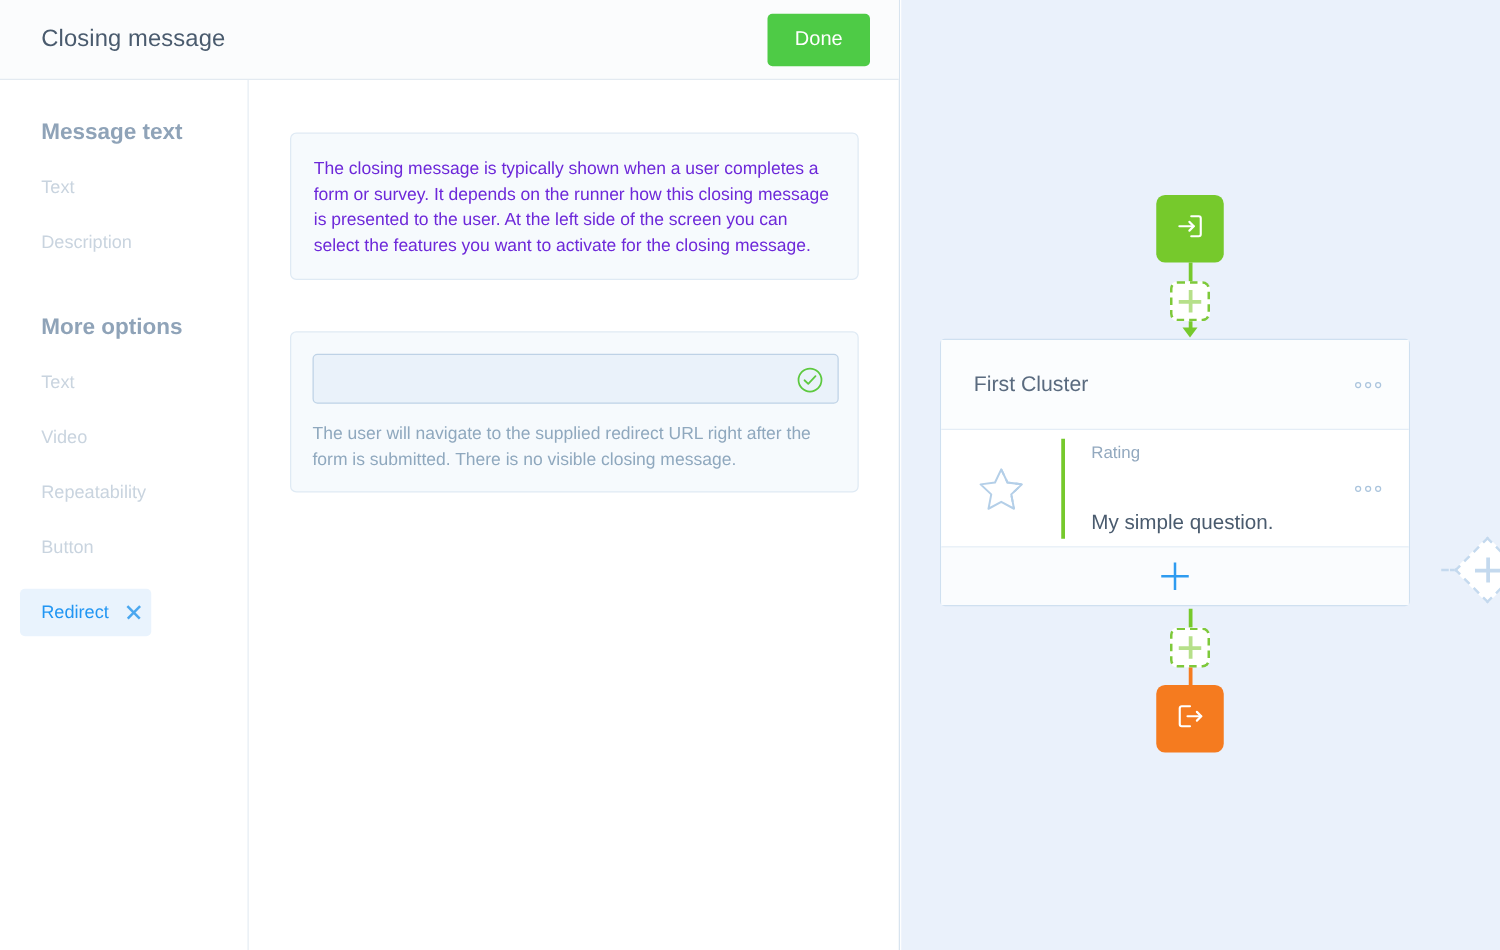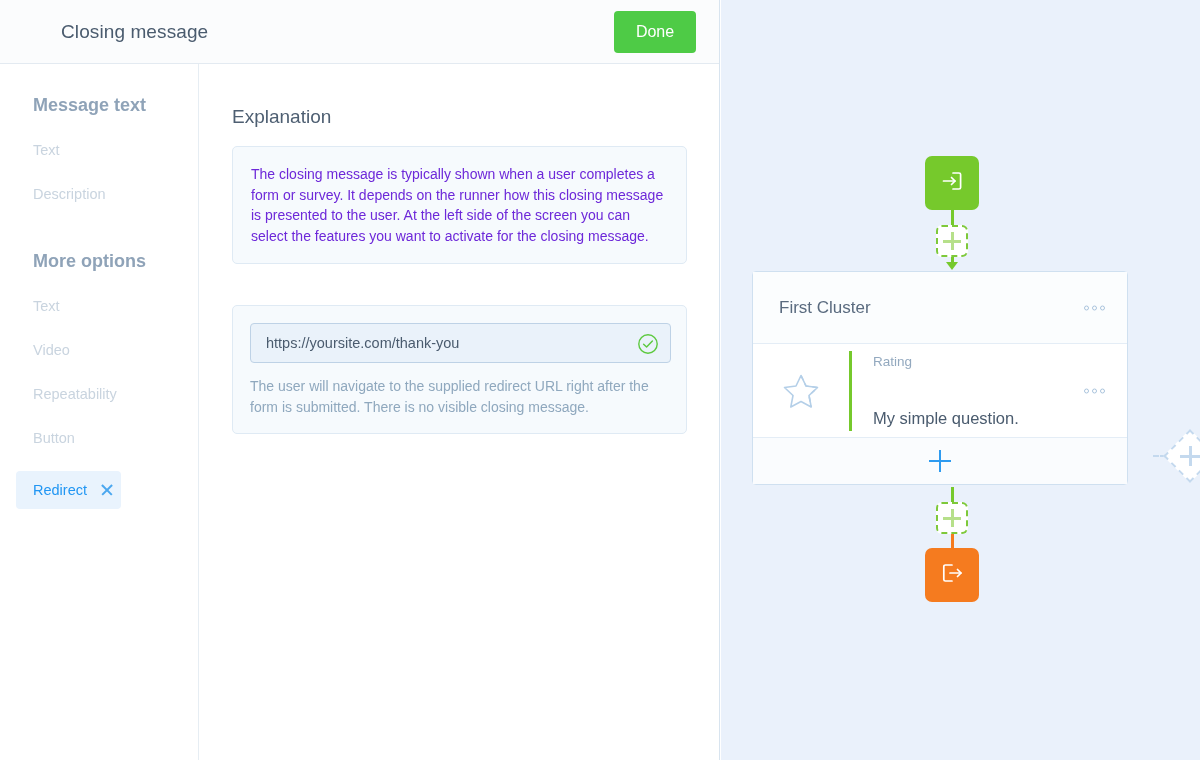--- a/index.html
+++ b/index.html
@@ -19,21 +19,21 @@
     width: 720px; height: 760px;
     background: #ffffff;
     border-right: 1px solid #d8e4ef;
   }
 
   .editor-header {
     position: relative;
     height: 64px;
     background: #fbfcfd;
     border-bottom: 1px solid #e3eaf1;
-    display: flex; align-items: center; padding-left: 28px;
+    display: flex; align-items: center;
   }
   .editor-title {
     margin-left: 33px;
     font-size: 19px;
     color: #4a5b6e;
     letter-spacing: .1px;
   }
   .done-button {
     position: absolute; right: 23px; top: 11px;
     width: 82px; height: 42px;
@@ -297,30 +297,28 @@
         <div class="side-item">Button</div>
 
         <div class="side-item-active">
           <span>Redirect</span>
           <span class="side-close"></span>
         </div>
       </div>
 
       <div class="form-area">
 
-        <h2 class="section-heading">Explanation</h2>
         <div class="info-box">
           <p class="info-text">The closing message is typically shown when a user completes a form or survey. It depends on the runner how this closing message is presented to the user. At the left side of the screen you can select the features you want to activate for the closing message.</p>
         </div>
 
         <div class="section-gap"></div>
 
         <div class="url-box">
           <div class="url-input-wrap">
-            <input class="url-input" type="text" value="https://yoursite.com/thank-you" style="">
             <span class="caret"></span>
             <span class="check-icon">
               <svg width="22" height="22" viewBox="0 0 22 22">
                 <circle cx="11" cy="11" r="9.2" fill="none" stroke="#5dc93f" stroke-width="1.4"></circle>
                 <path d="M6.6 11.2 L9.6 14.1 L15.4 7.9" fill="none" stroke="#5dc93f" stroke-width="1.4" stroke-linecap="round" stroke-linejoin="round"></path>
               </svg>
             </span>
           </div>
           <p class="url-help">The user will navigate to the supplied redirect URL right after the form is submitted. There is no visible closing message.</p>
         </div>

